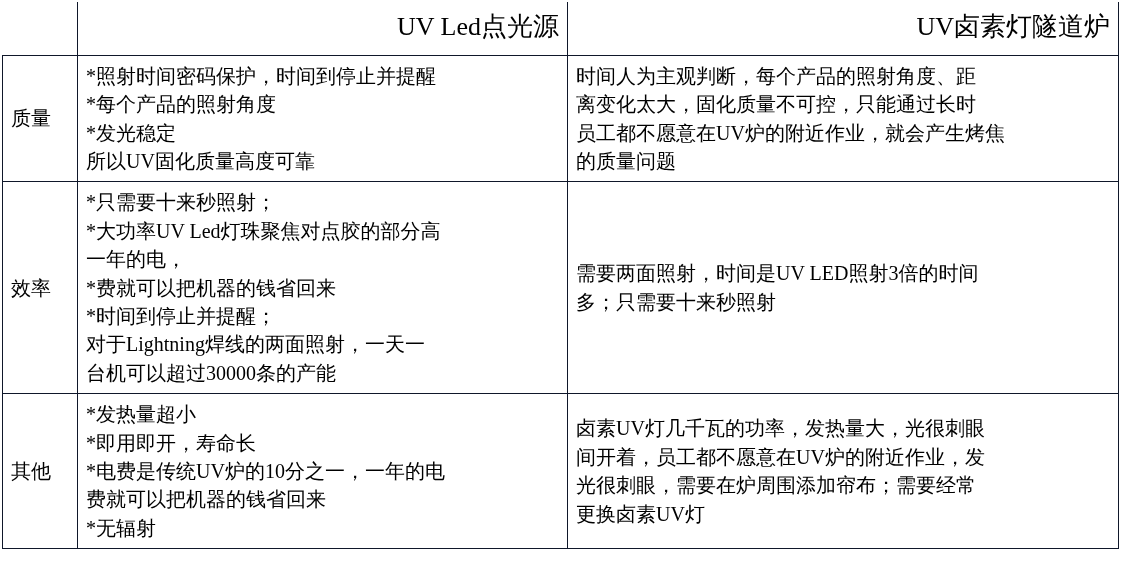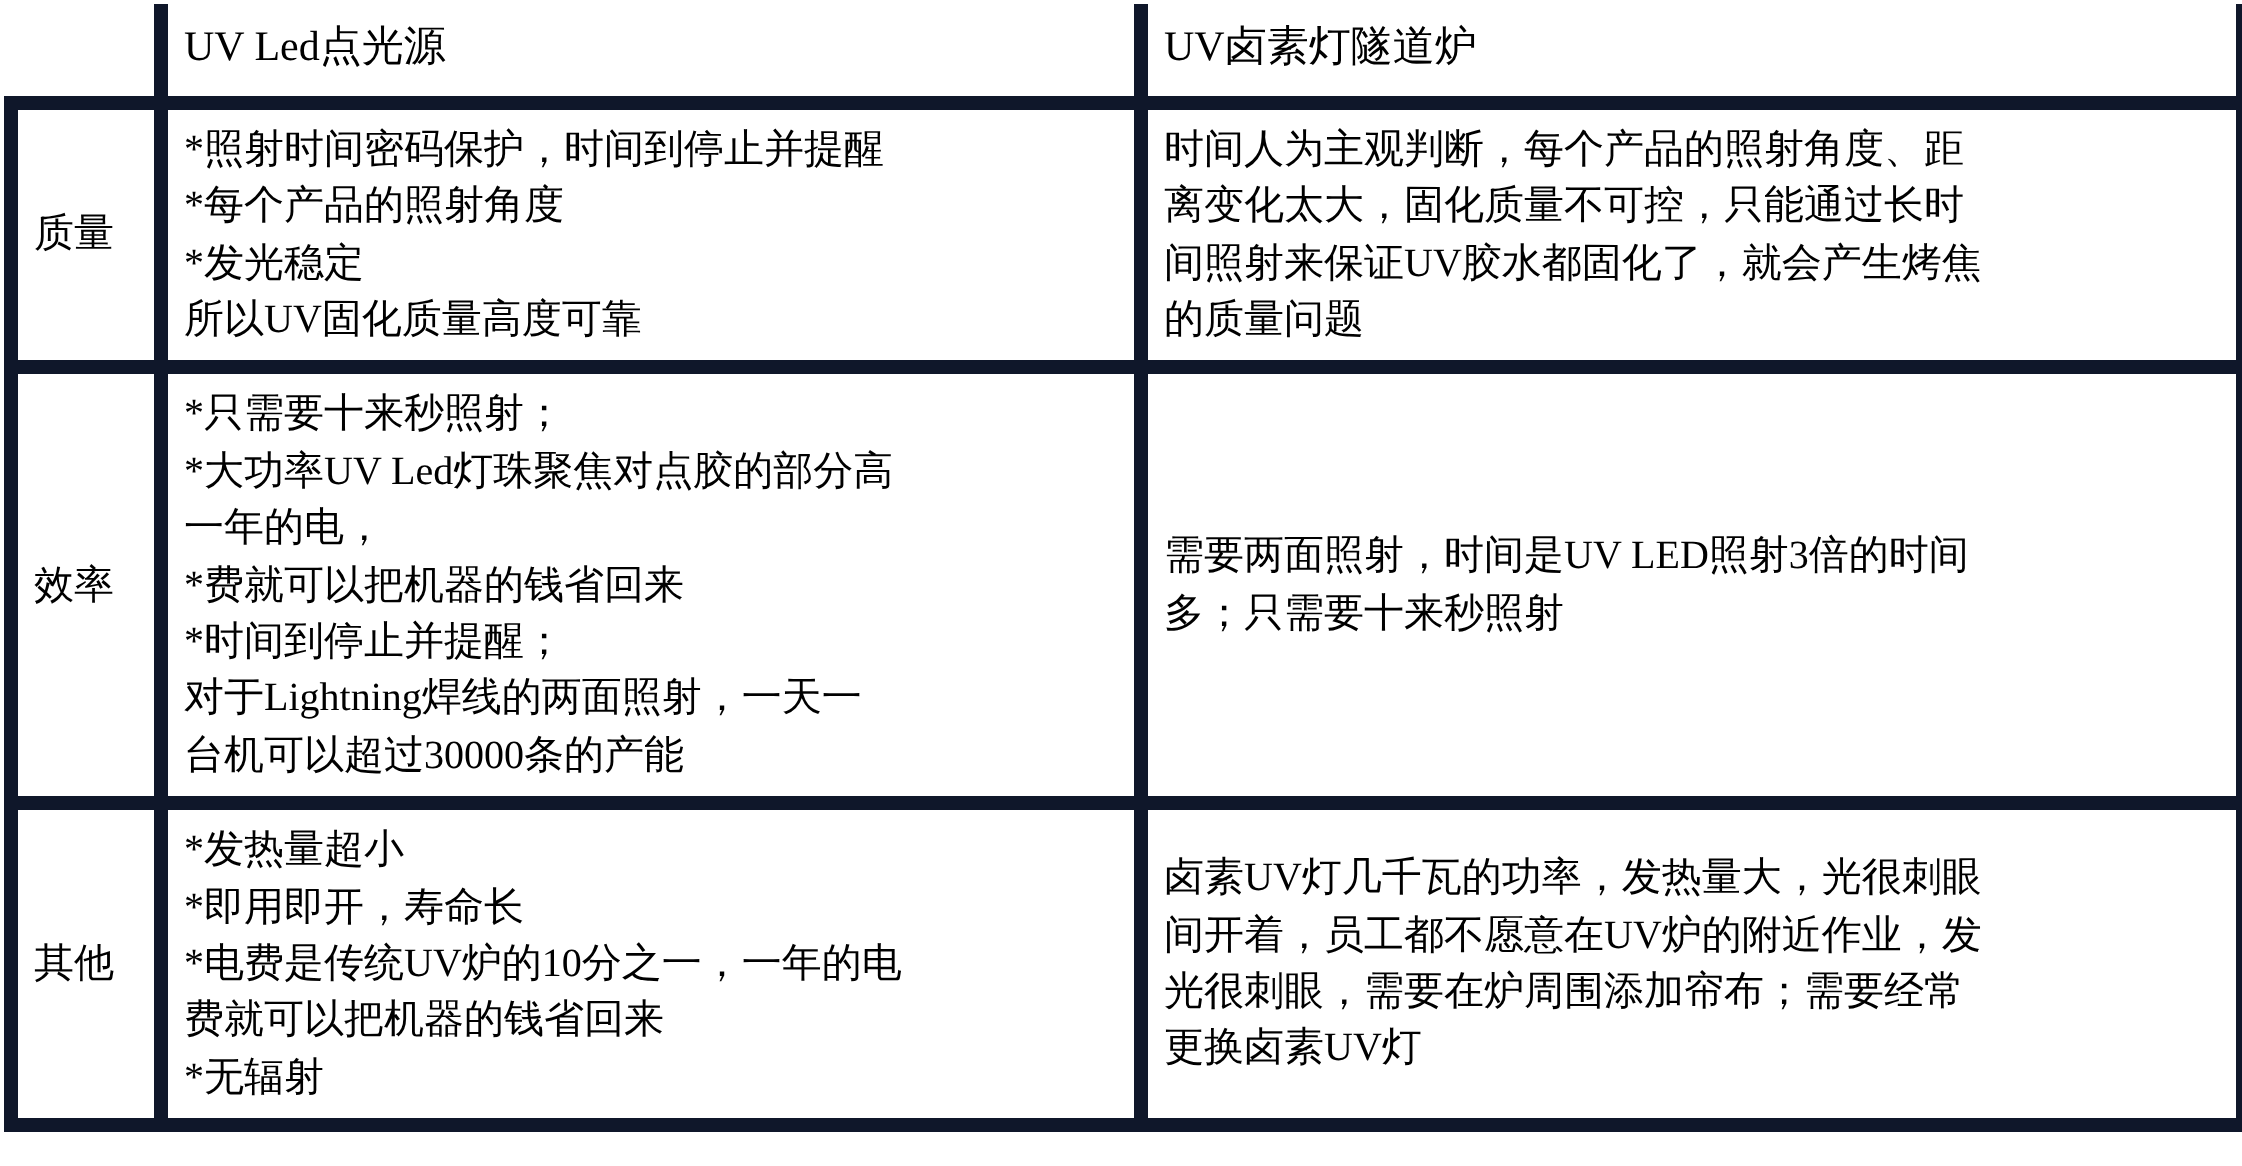--- a/index.html
+++ b/index.html
@@ -19,32 +19,32 @@
     height: 583px;
     box-sizing: border-box;
   }
   table.compare {
     border-collapse: collapse;
     width: 1116px;
     margin: 2px 0 0 2px;
     table-layout: fixed;
   }
   table.compare td, table.compare th {
-    border: 7px solid #0f172a;
+    border: 1px solid #0f172a;
     vertical-align: middle;
     padding: 6px 8px;
     font-weight: normal;
     font-size: 20px;
     line-height: 1.42;
   }
   
   table.compare tr.header-row td {
     border-top: none;
-    text-align: left;
-    font-size: 21px;
+    text-align: right;
+    font-size: 26px;
     padding: 7px 8px 9px 8px;
   }
   table.compare tr.header-row td.corner {
     border-left: none;
     border-top: none;
   }
   col.c-label { width: 75px; }
   col.c-led   { width: 490px; }
   col.c-halo  { width: 551px; }
 
@@ -88,21 +88,21 @@
         <td class="rowlabel">质量</td>
         <td class="cell pad-v">
           <p>*照射时间密码保护，时间到停止并提醒</p>
           <p>*每个产品的照射角度</p>
           <p>*发光稳定</p>
           <p>所以UV固化质量高度可靠</p>
         </td>
         <td class="cell pad-v">
           <p>时间人为主观判断，每个产品的照射角度、距</p>
           <p>离变化太大，固化质量不可控，只能通过长时</p>
-          <p>间照射来保证UV胶水都固化了，就会产生烤焦</p>
+          <p>员工都不愿意在UV炉的附近作业，就会产生烤焦</p>
           <p>的质量问题</p>
         </td>
       </tr>
 
       <tr>
         <td class="rowlabel">效率</td>
         <td class="cell pad-v">
           <p>*只需要十来秒照射；</p>
           <p>*大功率UV Led灯珠聚焦对点胶的部分高</p>
           <p>一年的电，</p>

